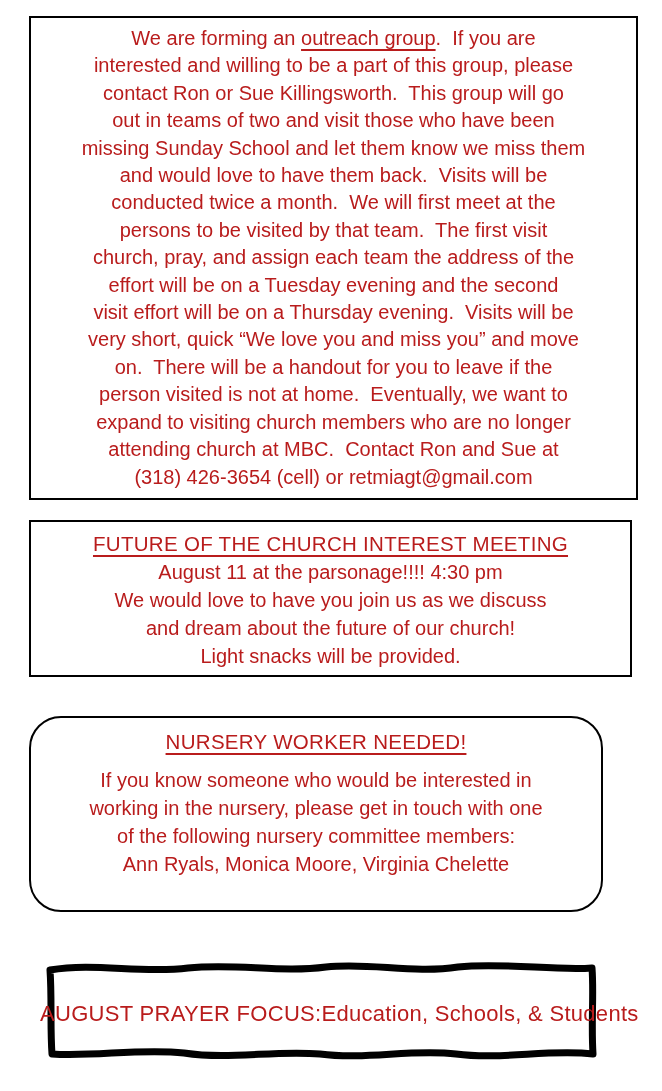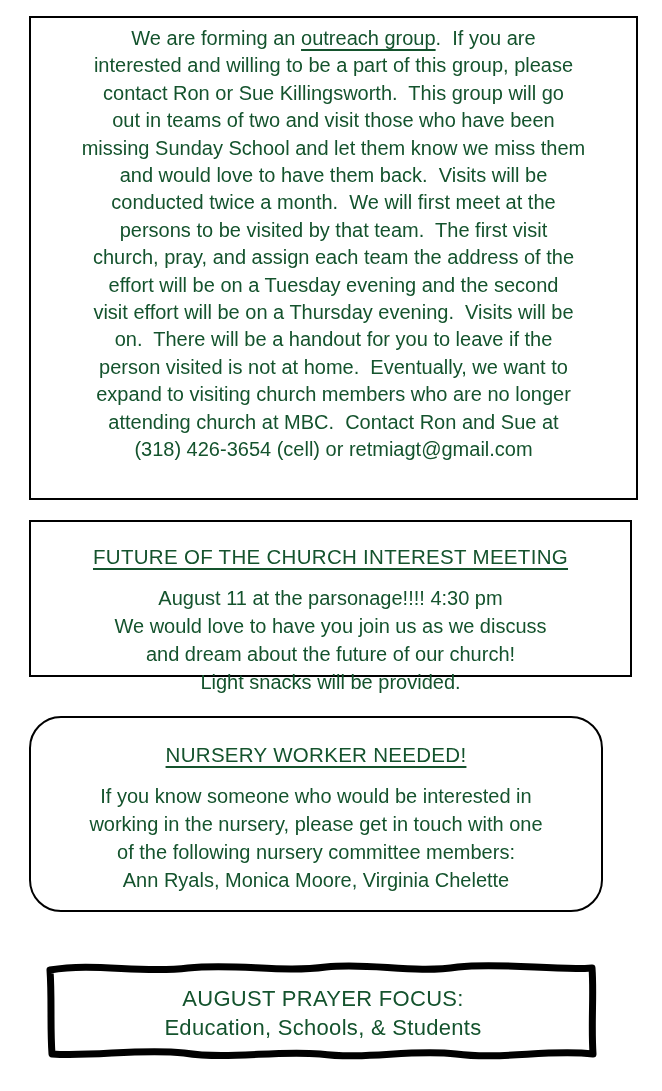--- a/index.html
+++ b/index.html
@@ -6,21 +6,21 @@
     margin: 0;
     padding: 0;
     background: #ffffff;
   }
   .page {
     position: relative;
     width: 662px;
     height: 1091px;
     background: #ffffff;
     font-family: "Liberation Sans", "DejaVu Sans", sans-serif;
-    color: #14532d;
+    color: #b91c1c;
     overflow: hidden;
   }
   .box {
     position: absolute;
     border: 2px solid #000000;
     box-sizing: border-box;
     text-align: center;
     background: #ffffff;
   }
   .line {
@@ -42,21 +42,21 @@
   .box-outreach .line { line-height: 27.4px; }
 
   
   .box-meeting {
     left: 29px; top: 520px;
     width: 603px; height: 157px;
     padding-top: 8px;
   }
   .box-meeting .line { line-height: 28px; }
   .box-title {
-    margin: 13px;
+    margin: 0;
     font-size: 20.5px;
     font-weight: normal;
     line-height: 28px;
     white-space: pre;
     letter-spacing: 0.3px;
   }
 
   
   .box-nursery {
     left: 29px; top: 716px;
@@ -75,23 +75,23 @@
   }
   .prayer-border {
     position: absolute;
     left: 0; top: 0;
     width: 100%; height: 100%;
   }
   .prayer-text {
     position: absolute;
     left: 0; top: 0; right: 0; bottom: 0;
     display: flex;
-    flex-direction: column;
+    flex-direction: row;
     align-items: center;
-    justify-content: center;
+    justify-content: flex-start;
     text-align: center;
     padding-top: 2px;
   }
   .prayer-text .pline {
     margin: 0;
     font-size: 22px;
     line-height: 29px;
     white-space: pre;
     letter-spacing: 0.3px;
   }
@@ -106,20 +106,21 @@
     <p class="line">interested and willing to be a part of this group, please</p>
     <p class="line">contact Ron or Sue Killingsworth.  This group will go</p>
     <p class="line">out in teams of two and visit those who have been</p>
     <p class="line">missing Sunday School and let them know we miss them</p>
     <p class="line">and would love to have them back.  Visits will be</p>
     <p class="line">conducted twice a month.  We will first meet at the</p>
     <p class="line">persons to be visited by that team.  The first visit</p>
     <p class="line">church, pray, and assign each team the address of the</p>
     <p class="line">effort will be on a Tuesday evening and the second</p>
     <p class="line">visit effort will be on a Thursday evening.  Visits will be</p>
+    <p class="line">very short, quick “We love you and miss you” and move</p>
     <p class="line">on.  There will be a handout for you to leave if the</p>
     <p class="line">person visited is not at home.  Eventually, we want to</p>
     <p class="line">expand to visiting church members who are no longer</p>
     <p class="line">attending church at MBC.  Contact Ron and Sue at</p>
     <p class="line">(318) 426-3654 (cell) or retmiagt@gmail.com</p>
   </section>
 
   <section class="box box-meeting">
     <h2 class="box-title u">FUTURE OF THE CHURCH INTEREST MEETING</h2>
     <p class="line">August 11 at the parsonage!!!! 4:30 pm</p>

